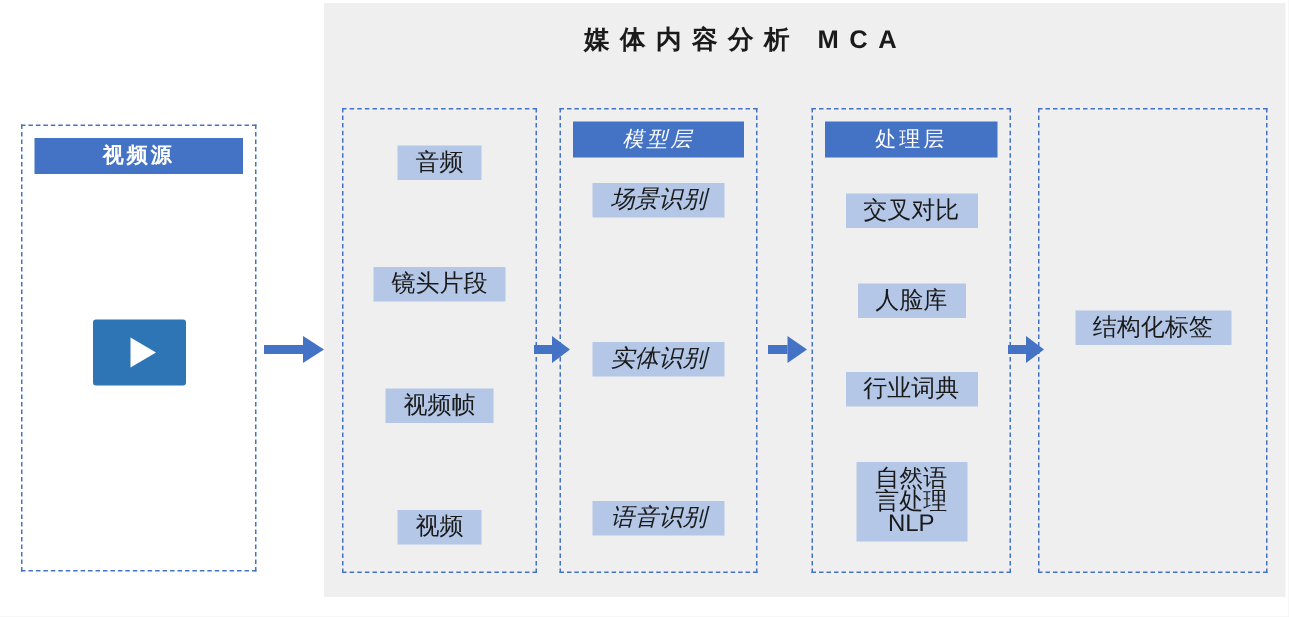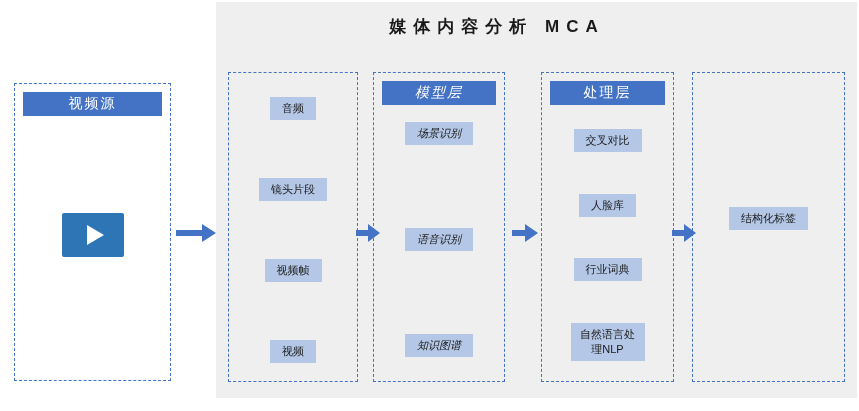--- a/index.html
+++ b/index.html
@@ -6,35 +6,35 @@
   body{
     width:859px;height:411px;position:relative;background:#ffffff;
     font-family:"Liberation Sans","DejaVu Sans",sans-serif;
     overflow:hidden;
   }
   .panel{position:absolute;left:216px;top:2px;width:641px;height:396px;background:#efefef;}
   .title{position:absolute;left:216px;top:15px;width:562px;text-align:center;
     font-size:17px;font-weight:bold;letter-spacing:7px;color:#1a1a1a;white-space:nowrap;}
   .col{position:absolute;top:72px;height:310px;border:1px dashed #4472C4;
     box-sizing:border-box;display:flex;flex-direction:column;align-items:center;background:transparent;}
-  .col1{left:14px;top:83px;width:157px;height:298px;}
+  .col1{left:14px;top:83px;width:157px;height:298px;font-weight:bold;}
   .col2{left:228px;width:130px;}
   .col3{left:373px;width:132px;font-style:italic;}
   .col4{left:541px;width:133px;}
   .col5{left:692px;width:153px;}
   .hdr{margin-top:8px;width:calc(100% - 16px);height:24px;background:#4472C4;color:#ffffff;
     display:flex;align-items:center;justify-content:center;font-size:14px;letter-spacing:2px;
     flex:0 0 auto;box-sizing:border-box;}
   .items{flex:1;width:100%;display:flex;flex-direction:column;align-items:center;
     justify-content:space-between;box-sizing:border-box;}
   .col2 .items{padding:24px 0 18px;}
   .col3 .items{padding:17px 0 24px;}
   .col4 .items{padding:24px 0 20px;}
   .col5 .items{justify-content:center;padding-bottom:18px;}
-  .item{background:#B4C7E7;color:#1a1a1a;font-size:11px;line-height:15px;
+  .item{background:#B4C7E7;color:#1a1a1a;font-size:16px;line-height:15px;
     padding:4px 12px;text-align:center;}
   .item.wrap{width:62px;padding:4px 6px;}
   .play-area{flex:1;display:flex;align-items:center;justify-content:center;width:100%;
     padding-bottom:26px;box-sizing:border-box;}
   .play-btn{width:62px;height:44px;background:#2E75B6;border-radius:2px;
     display:flex;align-items:center;justify-content:center;}
   .play-tri{width:0;height:0;border-left:17px solid #ffffff;border-top:10px solid transparent;
     border-bottom:10px solid transparent;margin-left:5px;}
   .arrow{position:absolute;top:224px;}
 </style>
@@ -69,22 +69,22 @@
 
 <svg class="arrow" style="left:356px" width="24" height="18" viewBox="0 0 24 18">
   <rect x="0" y="6" width="12" height="6" fill="#4472C4"></rect>
   <polygon points="12,0 24,9 12,18" fill="#4472C4"></polygon>
 </svg>
 
 <div class="col col3">
   <div class="hdr">模型层</div>
   <div class="items">
     <div class="item">场景识别</div>
+    <div class="item">实体识别</div>
     <div class="item">语音识别</div>
-    <div class="item">知识图谱</div>
   </div>
 </div>
 
 <svg class="arrow" style="left:512px" width="26" height="18" viewBox="0 0 26 18">
   <rect x="0" y="6" width="13" height="6" fill="#4472C4"></rect>
   <polygon points="13,0 26,9 13,18" fill="#4472C4"></polygon>
 </svg>
 
 <div class="col col4">
   <div class="hdr">处理层</div>

